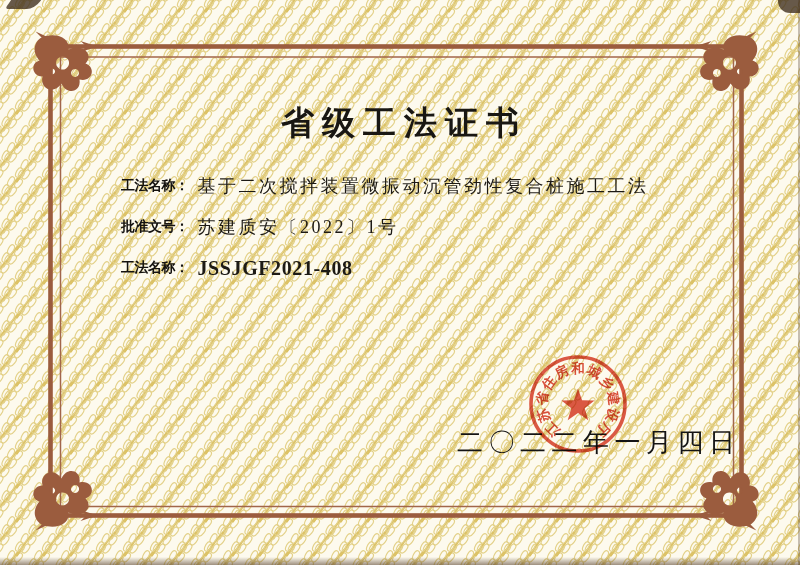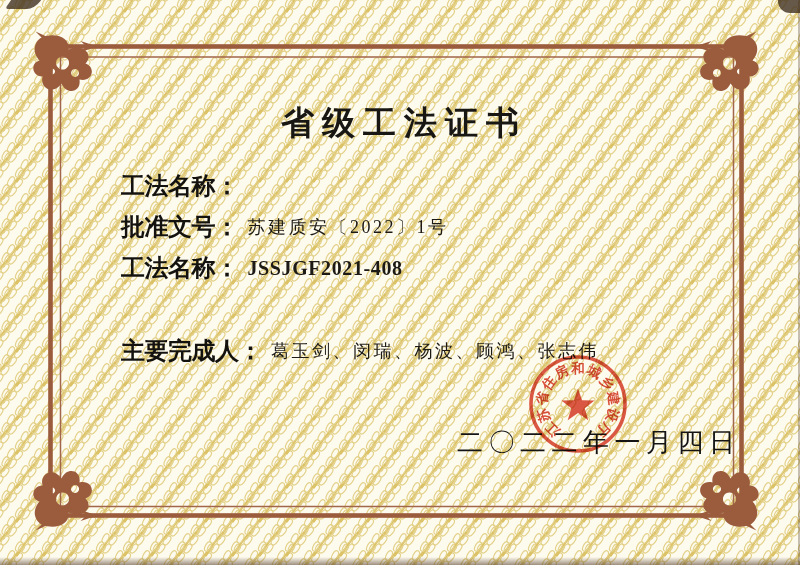--- a/index.html
+++ b/index.html
@@ -12,21 +12,21 @@
   svg{display:block;}
 
   .title{
     position:absolute;top:103px;left:0;width:100%;
     text-align:center;font-size:33px;font-weight:bold;color:#191713;
     letter-spacing:8px;text-indent:8px;line-height:40px;white-space:nowrap;
   }
   .fields{position:absolute;left:121px;top:165px;width:600px;}
   .row{display:flex;align-items:center;height:41.3px;white-space:nowrap;}
   .label{
-    font-weight:bold;font-size:24px;letter-spacing:-0.5px;color:#14120f;
+    font-weight:bold;font-size:14px;letter-spacing:-0.5px;color:#14120f;
   }
   .value{
     font-size:18px;letter-spacing:2.5px;margin-left:9px;color:#1d1a15;
   }
   .value.latin{font-size:20px;letter-spacing:0.6px;font-weight:bold;}
   .date{
     position:absolute;top:428px;left:457px;
     font-size:26px;letter-spacing:5.5px;color:#141414;line-height:30px;
     white-space:nowrap;
   }
@@ -92,34 +92,31 @@
     <use href="#cornerOrn" transform="translate(50.5,515.5) scale(1,-1)"></use>
     <use href="#cornerOrn" transform="translate(741.5,515.5) scale(-1,-1)"></use>
   </g>
 </svg>
 
 <div class="title">省级工法证书</div>
 
 <div class="fields">
   <div class="row">
     <span class="label">工法名称：</span>
+    <span class="value">基于二次搅拌装置微振动沉管劲性复合桩施工工法</span>
   </div>
   <div class="row">
     <span class="label">批准文号：</span>
     <span class="value">苏建质安〔2022〕1号</span>
   </div>
   <div class="row">
     <span class="label">工法名称：</span>
     <span class="value latin">JSSJGF2021-408</span>
   </div>
   <div class="row">
-  </div>
-  <div class="row">
-    <span class="label">主要完成人：</span>
-    <span class="value">葛玉剑、闵瑞、杨波、顾鸿、张志伟</span>
   </div>
 </div>
 
 <div class="date">二〇二二年一月四日</div>
 
 <svg class="seal" width="148" height="148" viewBox="0 0 148 148" xmlns="http://www.w3.org/2000/svg">
   <circle cx="74" cy="74" r="47" fill="none" stroke="#d8432f" stroke-width="3.6" opacity="0.95"></circle>
   <path fill="#d8432f" opacity="0.95" d="M74 58.5 L78.1 70.3 L90.6 70.6 L80.7 78.2 L84.3 90.2 L74 83 L63.7 90.2 L67.3 78.2 L57.4 70.6 L69.9 70.3 Z"></path>
   <g id="seal-arc">
       <text x="48.54415587728428" y="99.45584412271572" text-anchor="middle" dominant-baseline="central" transform="rotate(-135 48.54415587728428 99.45584412271572)">江</text>

